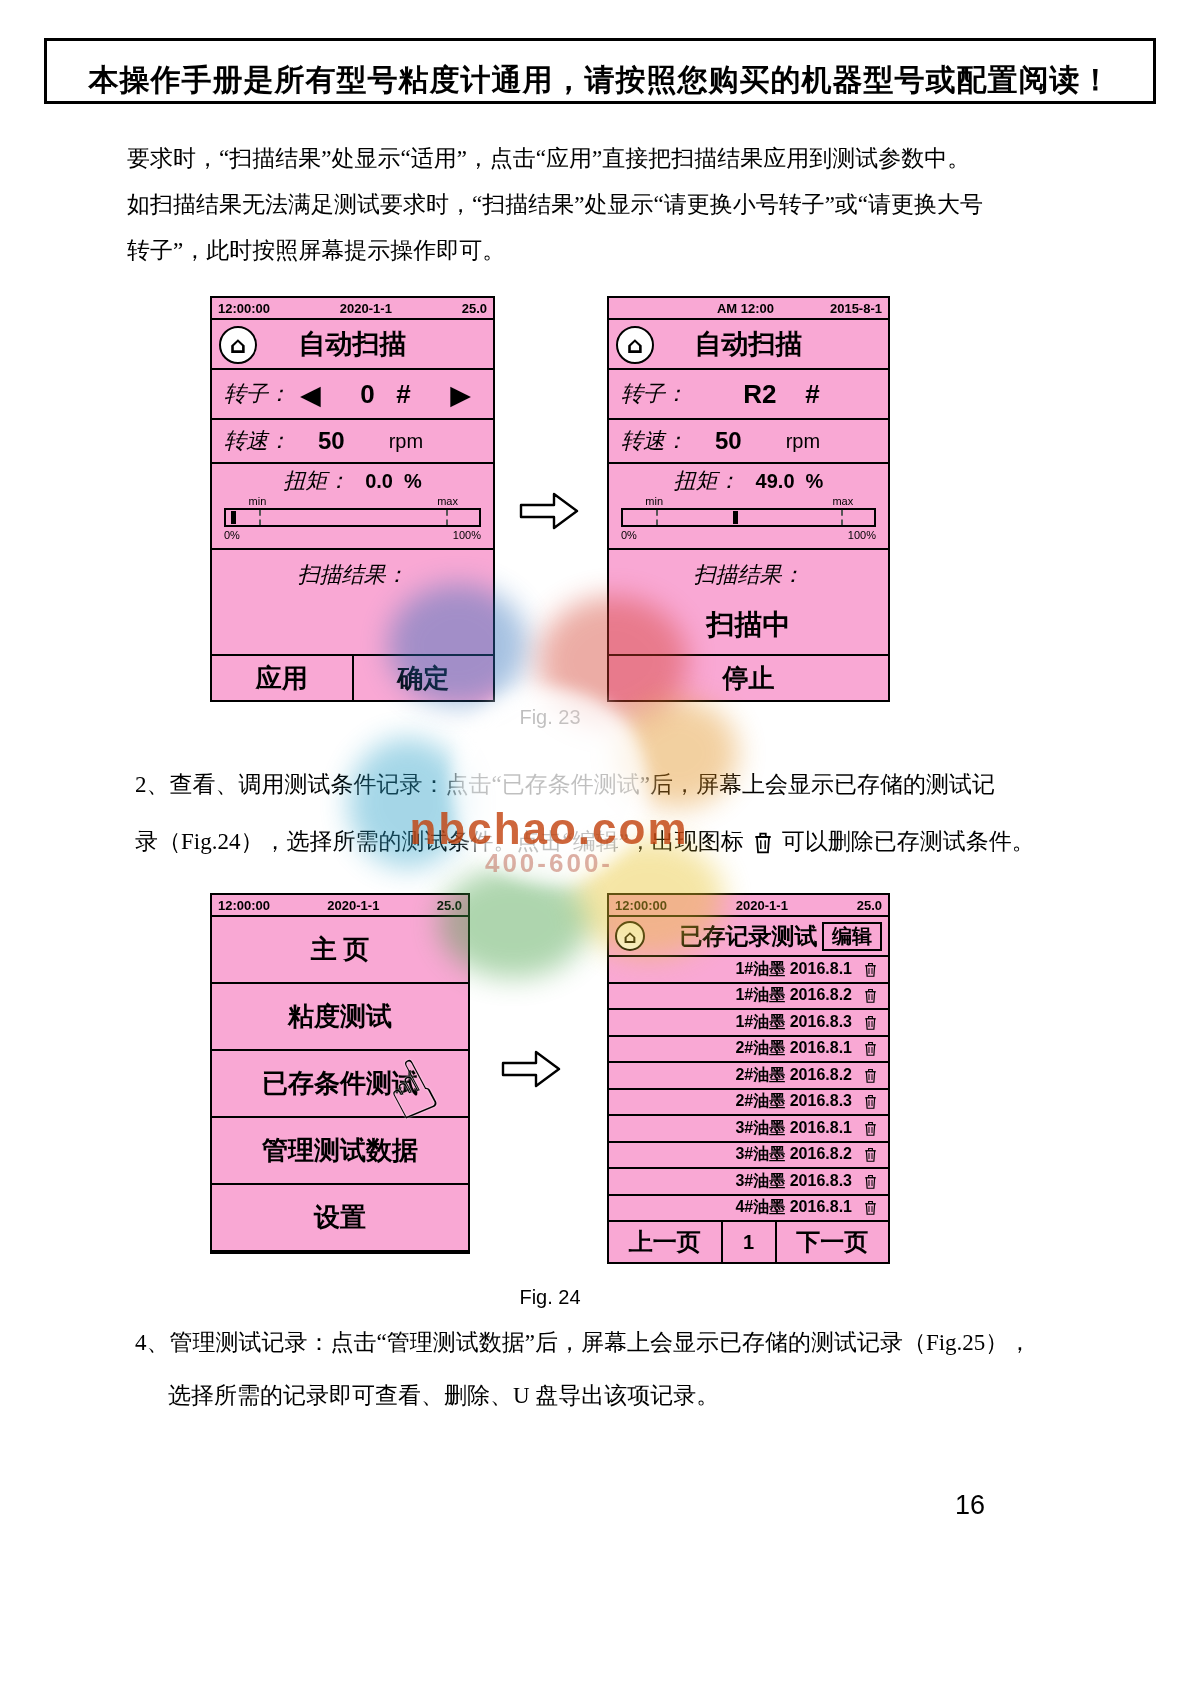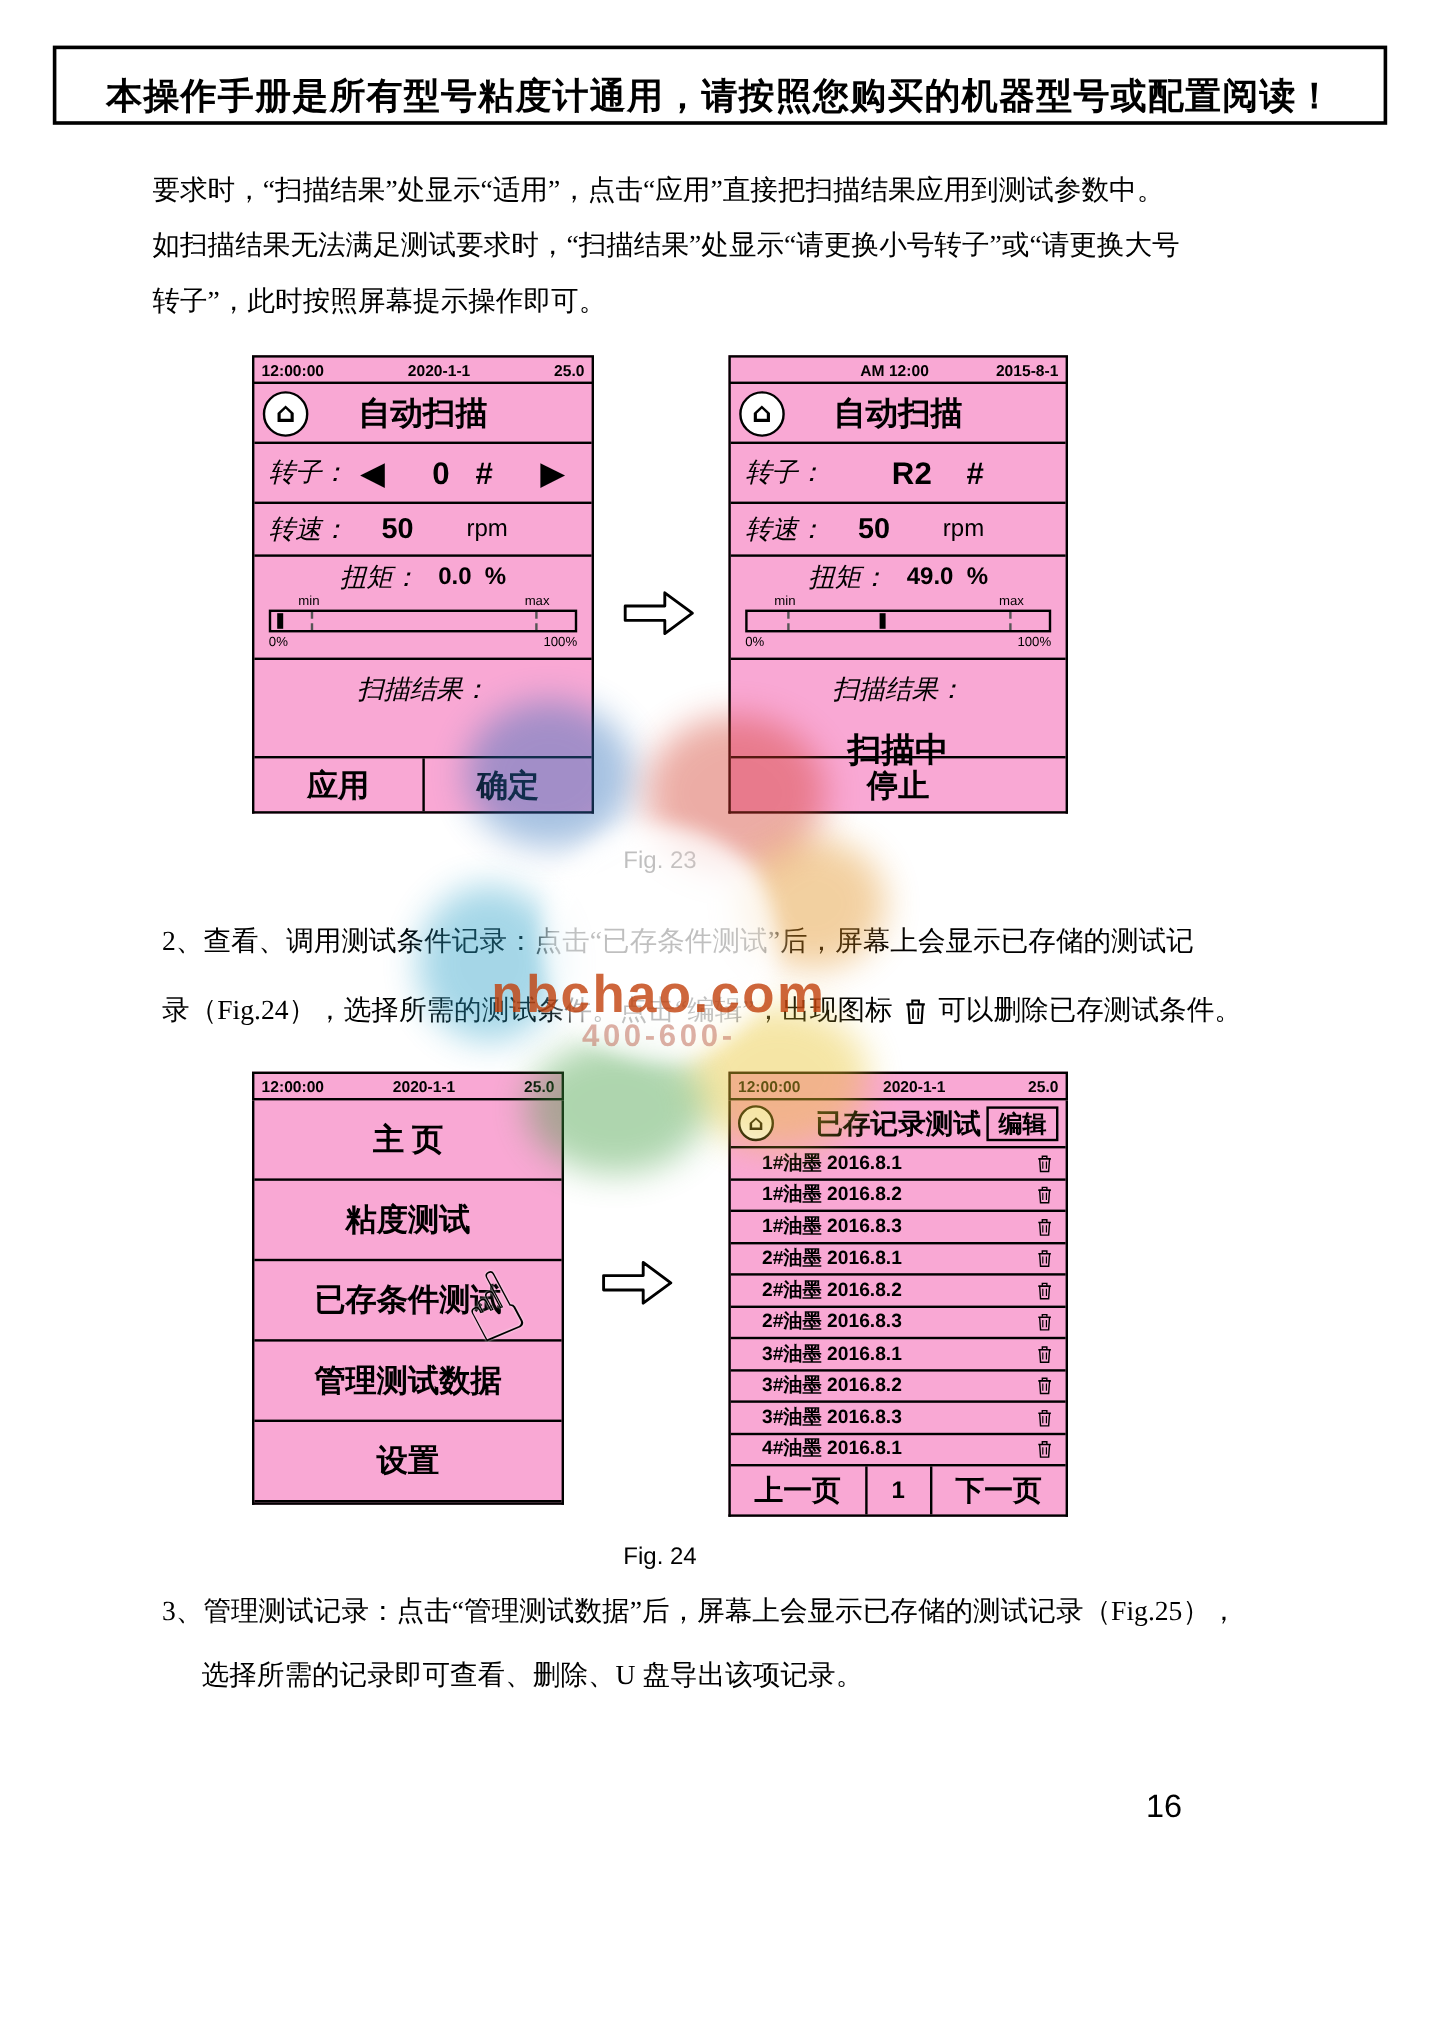--- a/index.html
+++ b/index.html
@@ -68,21 +68,21 @@
   .bar-area { position:relative; height:50px; margin:0 2px; }
   .mm { position:absolute; top:0; font-size:11px;
         font-family:"Liberation Sans",sans-serif; transform:translateX(-50%); }
   .min-l { left:13%; } .max-l { left:87%; }
   .tbar { position:absolute; left:0; right:0; top:13px; height:19px; border:2px solid #000; }
   .dash { position:absolute; top:0; bottom:0; width:0; border-left:2px dashed #555; }
   .marker { position:absolute; top:1px; bottom:1px; width:5px; background:#000; }
   .pct { position:absolute; top:34px; font-size:11px; font-family:"Liberation Sans",sans-serif; }
   .pct0 { left:0; } .pct100 { right:0; }
 
-  .result-area { height:80px; text-align:center; padding-top:10px; }
+  .result-area { height:104px; text-align:center; padding-top:10px; }
   .result-status { margin-top:16px; font-family:"Liberation Sans","DejaVu Sans",sans-serif;
                    font-weight:bold; font-size:28px; }
 
   .btn-row { border-top:2px solid #000; height:46px; display:flex; }
   .scr-btn { flex:1; display:flex; align-items:center; justify-content:center;
              font-weight:bold; font-size:26px; cursor:pointer; }
   .scr-btn + .scr-btn { border-left:2px solid #000; }
 
   
   .menu-item { height:67px; display:flex; align-items:center; justify-content:center;
@@ -95,21 +95,21 @@
   
   .rec-title-row { height:40px; position:relative; display:flex; align-items:center;
                    justify-content:center; border-bottom:2px solid #000;
                    font-family:"Liberation Sans","DejaVu Sans",sans-serif;
                    font-weight:bold; font-size:23px; }
   .edit-btn { position:absolute; right:6px; top:5px; height:29px; border:2px solid #000;
               padding:0 8px; display:flex; align-items:center; font-size:20px;
               font-weight:bold; cursor:pointer; font-family:"Liberation Serif",serif; }
   .rec-row { height:26.5px; display:flex; align-items:center; border-bottom:2px solid #000;
              cursor:pointer; }
-  .rec-text { flex:1; text-align:left; padding-left:26px;
+  .rec-text { flex:1; text-align:right; padding-left:26px;
               font-family:"Liberation Sans","DejaVu Sans",sans-serif;
               font-weight:bold; font-size:16px; }
   .rec-trash { width:36px; display:flex; justify-content:center; cursor:pointer; }
   .pag-row { height:40px; display:flex; align-items:center; font-weight:bold; font-size:24px; }
   .pag-prev,.pag-next { flex:1.3; text-align:center; cursor:pointer; }
   .pag-page { width:56px; text-align:center; border-left:2px solid #000;
               border-right:2px solid #000; align-self:stretch; display:flex;
               align-items:center; justify-content:center; font-size:20px;
               font-family:"Liberation Sans",sans-serif; }
 
@@ -423,21 +423,21 @@
       <span class="pag-prev">上一页</span>
       <span class="pag-page">1</span>
       <span class="pag-next">下一页</span>
     </div>
   </div>
 </div>
 
 <div class="abs fig-cap cap24">Fig. 24</div>
 
 <div class="abs doc-par para3">
-  <div>3、管理测试记录：点击“管理测试数据”后，屏幕上会显示已存储的测试记录（Fig.25），</div>
+  <div>4、管理测试记录：点击“管理测试数据”后，屏幕上会显示已存储的测试记录（Fig.25），</div>
   <div class="indent">选择所需的记录即可查看、删除、U 盘导出该项记录。</div>
 </div>
 
 <div class="abs watermark">
   <span class="blob b-blue"></span>
   <span class="blob b-red"></span>
   <span class="blob b-orange"></span>
   <span class="blob b-yellow"></span>
   <span class="blob b-green"></span>
   <span class="blob b-cyan"></span>

